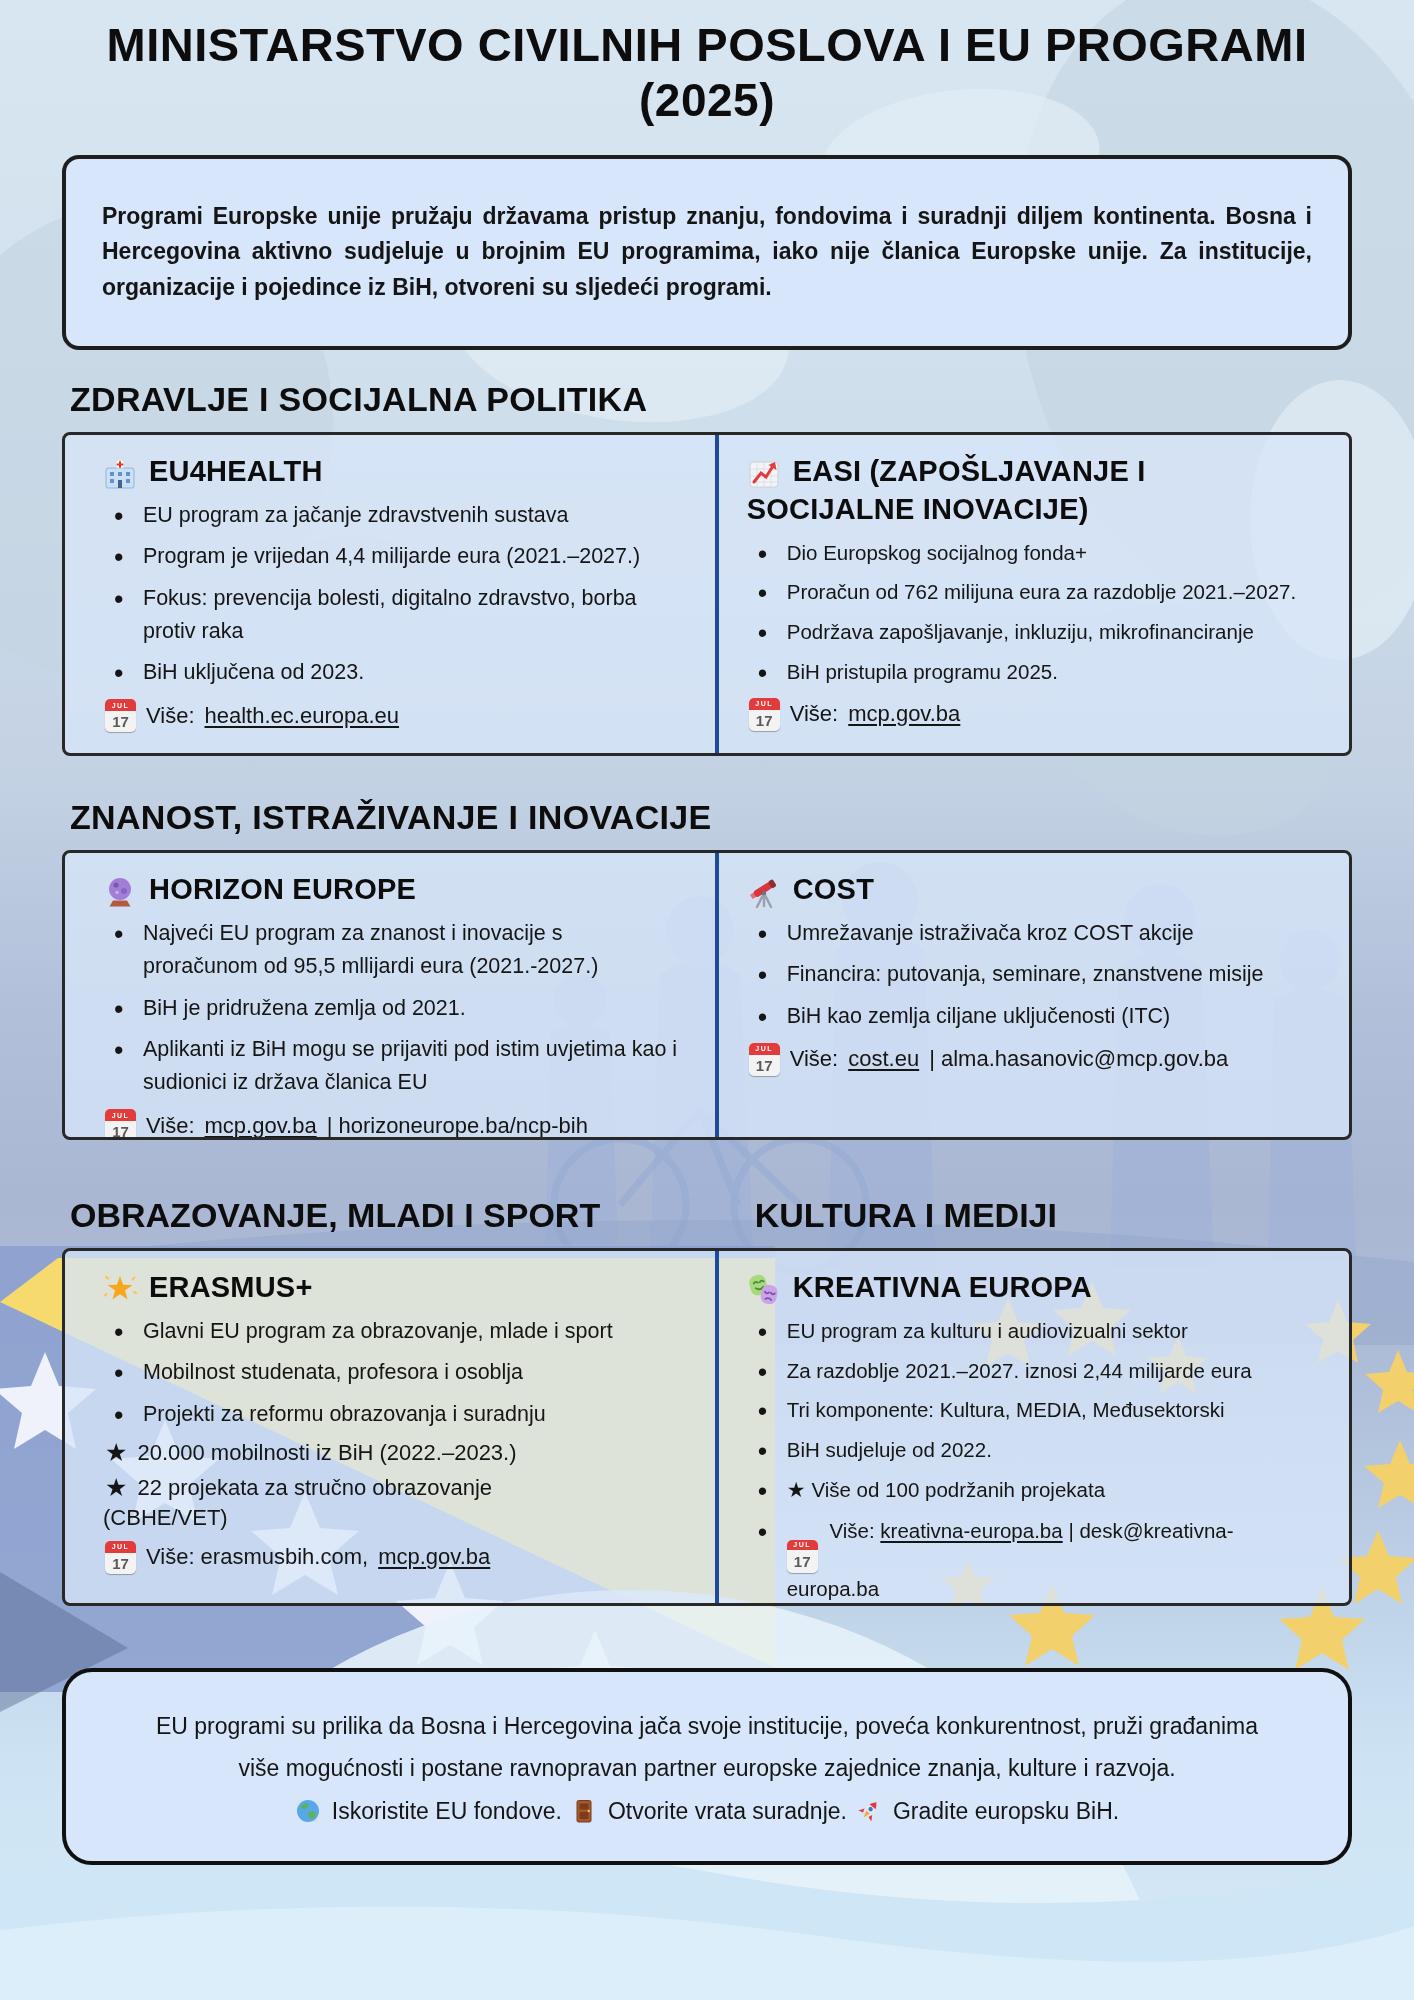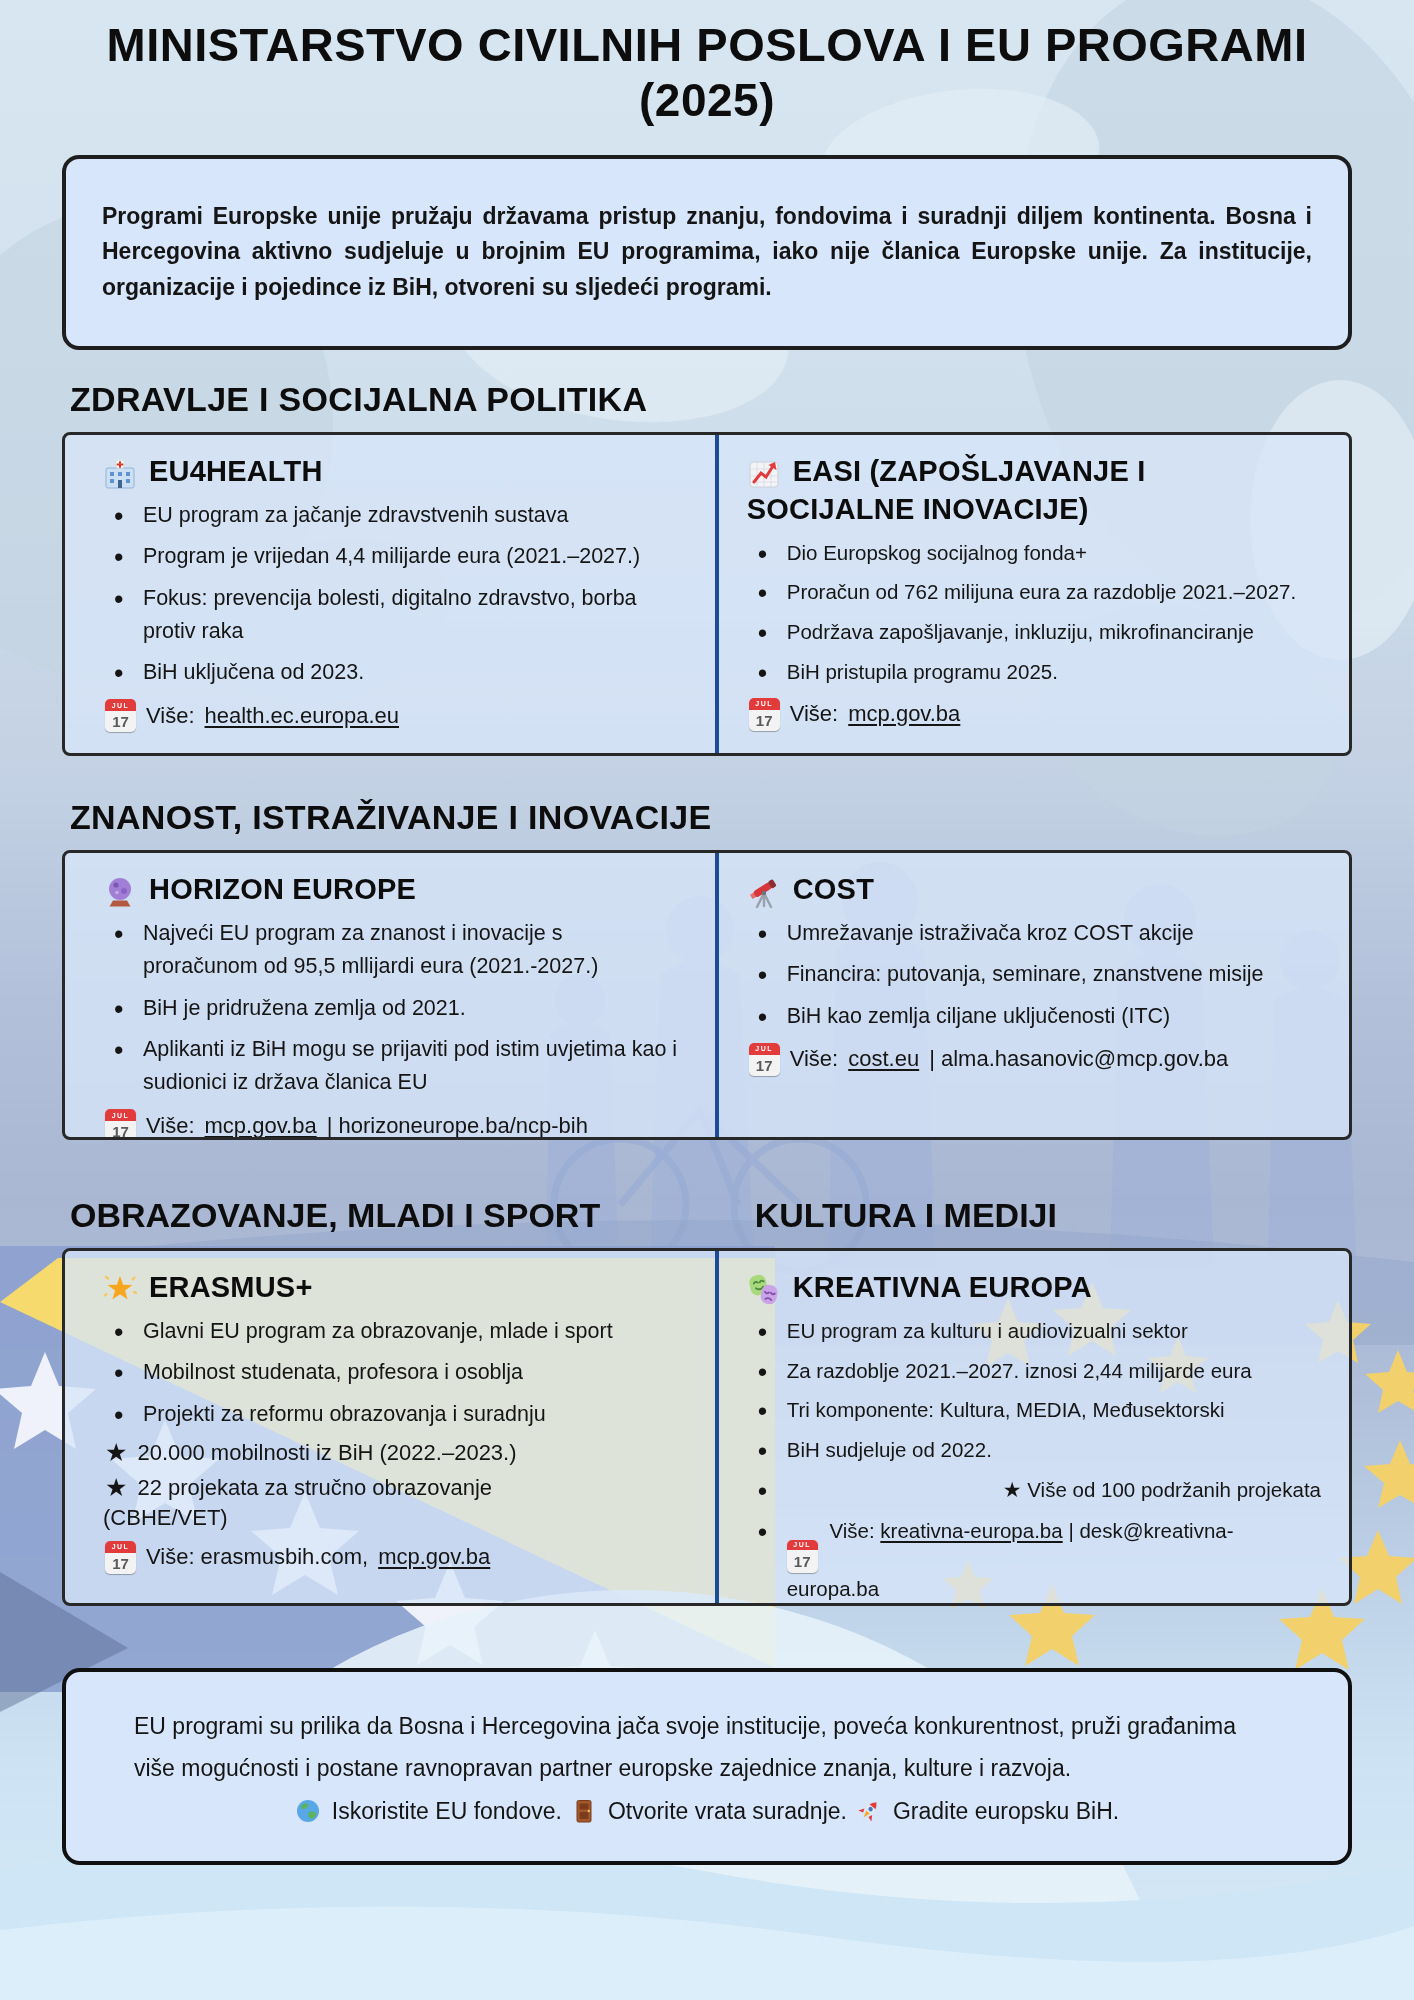--- a/index.html
+++ b/index.html
@@ -42,35 +42,35 @@
      margin:0 0 8px 0;color:#0d0d0d;}
   .icon{display:inline-block;vertical-align:middle;margin-right:12px;line-height:0;}
   .bullets{list-style:none;margin:0;padding:0;}
   .bullets li{position:relative;padding-left:40px;margin:8px 0;line-height:1.55;font-weight:500;}
   .bullets li::before{content:"•";position:absolute;left:11px;top:-3px;font-size:27px;}
   .fs21 li{font-size:21.5px;}
   .fs20 li{font-size:20.5px;}
   .star-line{display:flex;align-items:center;gap:10px;font-size:22px;font-weight:500;margin:9px 0 2px 2px;}
   .star-line::before{content:"★";font-size:25px;line-height:1;}
   .cont-line{font-size:22px;font-weight:500;margin:4px 0 2px 0;}
-  .bullets li.star-b{padding-left:40px;text-align:right;}
+  .bullets li.star-b{padding-left:40px;}
   .bullets li.star-b .star-g::before{content:"★ ";font-size:21px;}
   .more{display:flex;align-items:center;gap:10px;font-size:22px;font-weight:500;margin:10px 0 0 2px;}
   .link{text-decoration:underline;text-underline-offset:3px;}
   .more-in-bullet .cal{margin-right:6px;vertical-align:-9px;}
 
   .cal{display:inline-flex;flex-direction:column;width:31px;height:33px;border-radius:5px;
      overflow:hidden;flex:none;box-shadow:0 1px 1px rgba(0,0,0,.3);background:#f3f3f3;}
   .cal .cal-top{height:12px;background:#e23b3b;color:#fff;font-size:7px;font-weight:bold;
      display:flex;align-items:center;justify-content:center;letter-spacing:1.5px;}
   .cal .cal-bot{flex:1;color:#5a5a5a;font-weight:bold;font-size:15px;display:flex;
      align-items:center;justify-content:center;}
 
-  .outro-box{margin:62px 62px 16px;border:4.5px solid #101010;border-radius:18px;
-     background:#d7e6fa;padding:34px 44px 36px;}
+  .outro-box{margin:62px 62px 16px;border:4.5px solid #101010;border-radius:30px;
+     background:#d7e6fa;padding:34px 44px 36px;text-align:center;}
   .outro-text{font-size:23px;line-height:1.82;font-weight:500;margin:0 24px;}
   .cta{display:flex;justify-content:center;align-items:center;gap:9px;font-size:23px;
      font-weight:500;margin-top:8px;}
   .cta .icon{margin-right:2px;}
 </style>
 </head>
 <body>
 
 <div class="poster">
 

